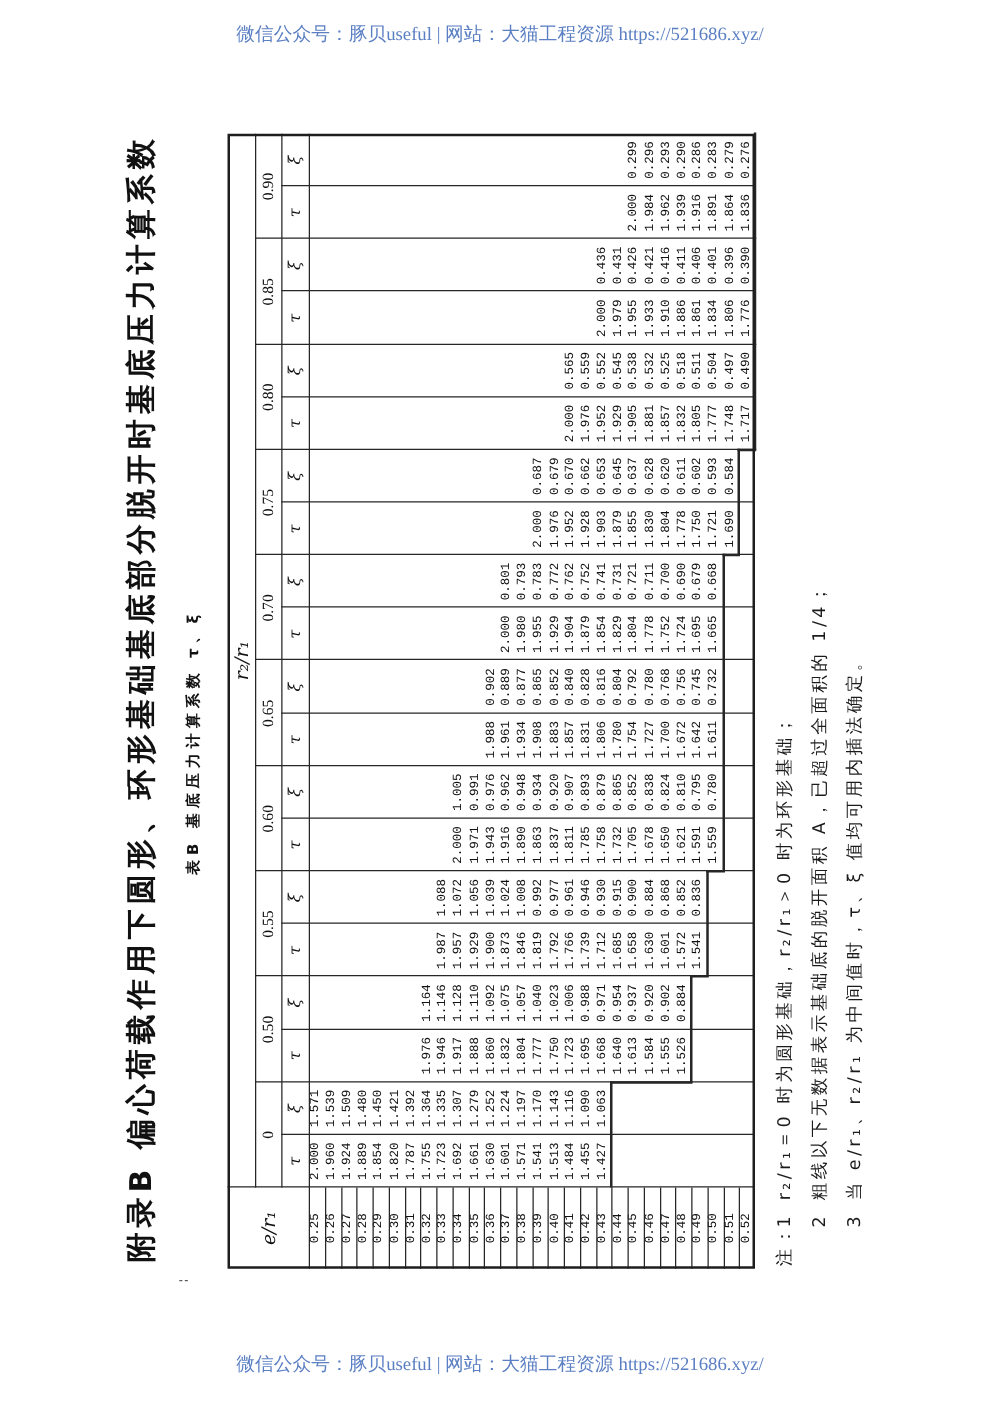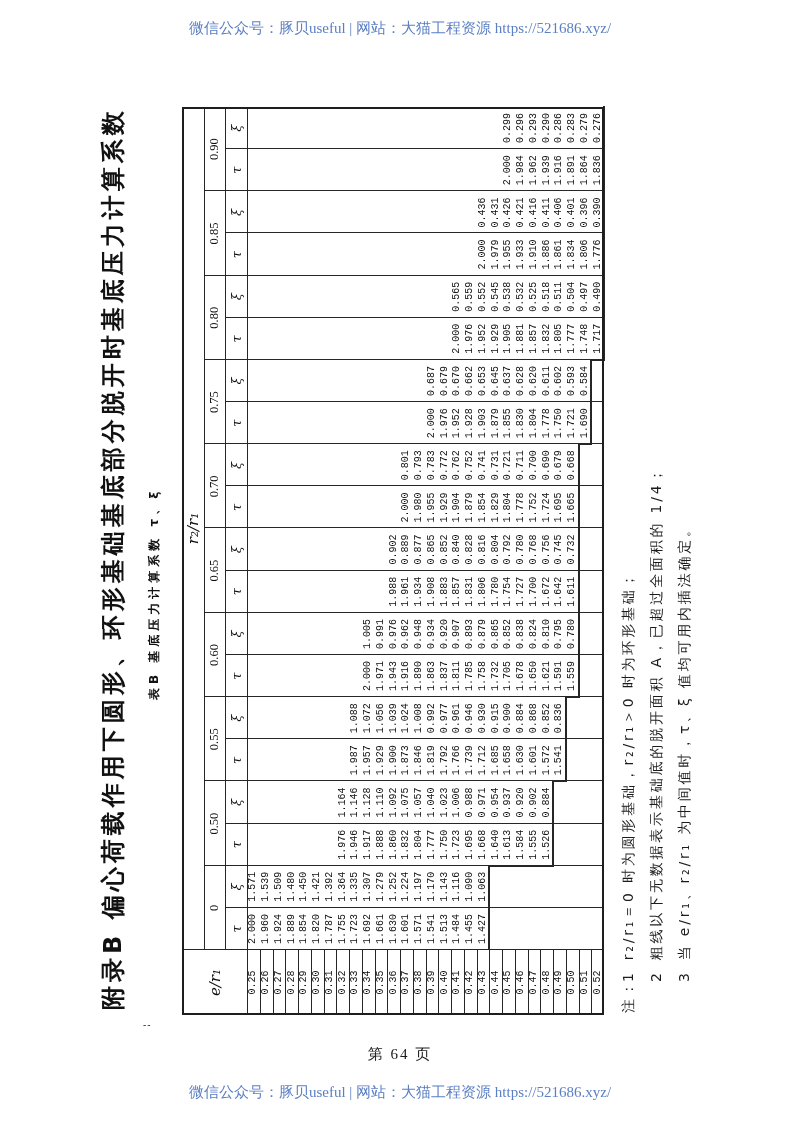--- a/index.html
+++ b/index.html
@@ -489,15 +489,14 @@
     </div>
     <div class="note" style="top:556px">
       <span>2</span><span class="txt">粗线以下无数据表示基础底的脱开面积 A，已超过全面积的 1/4；</span>
     </div>
     <div class="note" style="top:584px">
       <span>3</span><span class="txt">当 e/r₁、r₂/r₁ 为中间值时，τ、ξ 值均可用内插法确定。</span>
     </div>
   </div>
 
   <div class="mark">--</div>
-  <div class="pageno">第 64 页</div>
   <div class="wm wm-bottom">微信公众号：豚贝useful | 网站：大猫工程资源 https://521686.xyz/</div>
 </div>
 
 </body></html>

